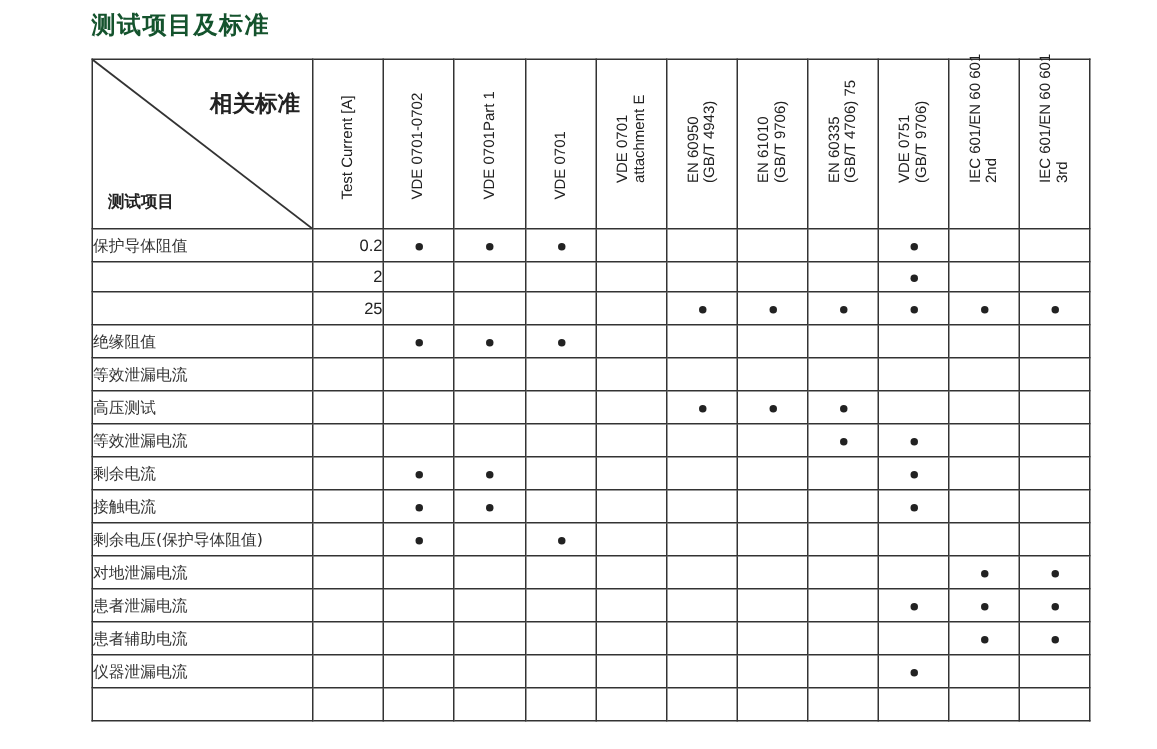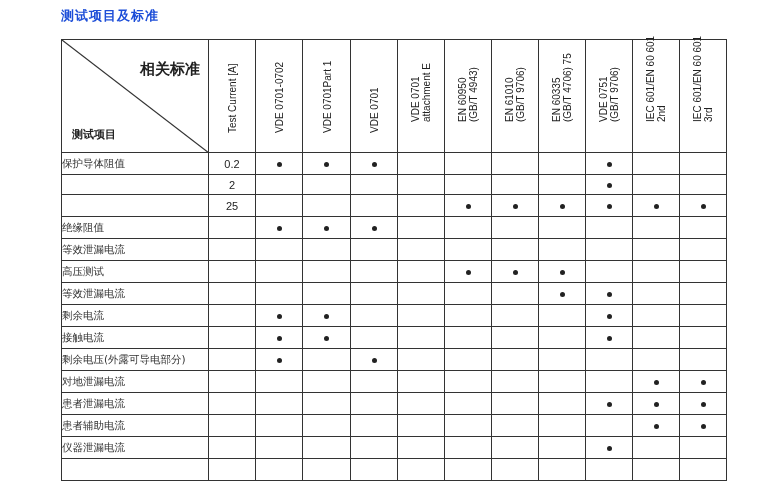--- a/index.html
+++ b/index.html
@@ -1,32 +1,32 @@
 <!DOCTYPE html>
 <html><head>
 <meta charset="utf-8">
 <style>
   html, body { margin:0; padding:0; background:#ffffff; }
   body { width:771px; height:499px; overflow:hidden; position:relative;
          font-family:"DejaVu Sans", "Liberation Sans", sans-serif; color:#222; }
-  .title { position:absolute; left:61px; top:7px; font-size:13px; font-weight:bold; letter-spacing:1px; color:#1d4ed8;text-align:right; }
+  .title { position:absolute; left:61px; top:7px; font-size:16px; font-weight:bold; letter-spacing:1px; color:#14532d;text-align:right; }
   table.grid { position:absolute; left:61px; top:39px; border-collapse:collapse; table-layout:fixed; }
   table.grid td, table.grid th { border:1.5px solid #333; padding:0; font-weight:normal; }
   .hdr-row th { height:112px; vertical-align:bottom; }
   .corner { position:relative; width:146px; overflow:hidden; }
   .corner svg { position:absolute; left:0; top:0; }
   .corner .top-label { position:absolute; right:8px; top:20px; font-size:15px; font-weight:bold; }
   .corner .bot-label { position:absolute; left:10px; bottom:10px; font-size:11px; font-weight:bold; }
   .vh { position:relative; width:46px; }
   .vtext { position:absolute; left:50%; bottom:8px; transform-origin:0 0;
            transform:rotate(-90deg) translateY(-50%); white-space:nowrap;
            font-family:"Liberation Sans", sans-serif; font-size:10px; line-height:11px; text-align:left; }
   .vtext span { display:block; }
   td.item { font-size:10.5px; padding-left:4px; height:21px; color:#333; white-space:nowrap; }
-  td.cur { text-align:center; font-family:"Liberation Sans", sans-serif; font-size:11px;margin-top:25px; }
+  td.cur { text-align:right; font-family:"Liberation Sans", sans-serif; font-size:11px;margin-top:25px; }
   td.cell { text-align:center; }
   .dot { display:inline-block; width:5px; height:5px; border-radius:50%; background:#222; vertical-align:middle; }
   tr.short td { height:19px; }
 </style>
 </head>
 <body>
 
 <div class="title">测试项目及标准</div>
 
 <table class="grid">
@@ -238,21 +238,21 @@
         <td class="cell"></td>
         <td class="cell"></td>
         <td class="cell"></td>
         <td class="cell"></td>
         <td class="cell"></td>
         <td class="cell"><span class="dot"></span></td>
         <td class="cell"></td>
         <td class="cell"></td>
       </tr>
       <tr>
-        <td class="item">剩余电压(外露可导电部分)</td>
+        <td class="item">剩余电压(保护导体阻值)</td>
         <td class="cur"></td>
         <td class="cell"><span class="dot"></span></td>
         <td class="cell"></td>
         <td class="cell"><span class="dot"></span></td>
         <td class="cell"></td>
         <td class="cell"></td>
         <td class="cell"></td>
         <td class="cell"></td>
         <td class="cell"></td>
         <td class="cell"></td>

